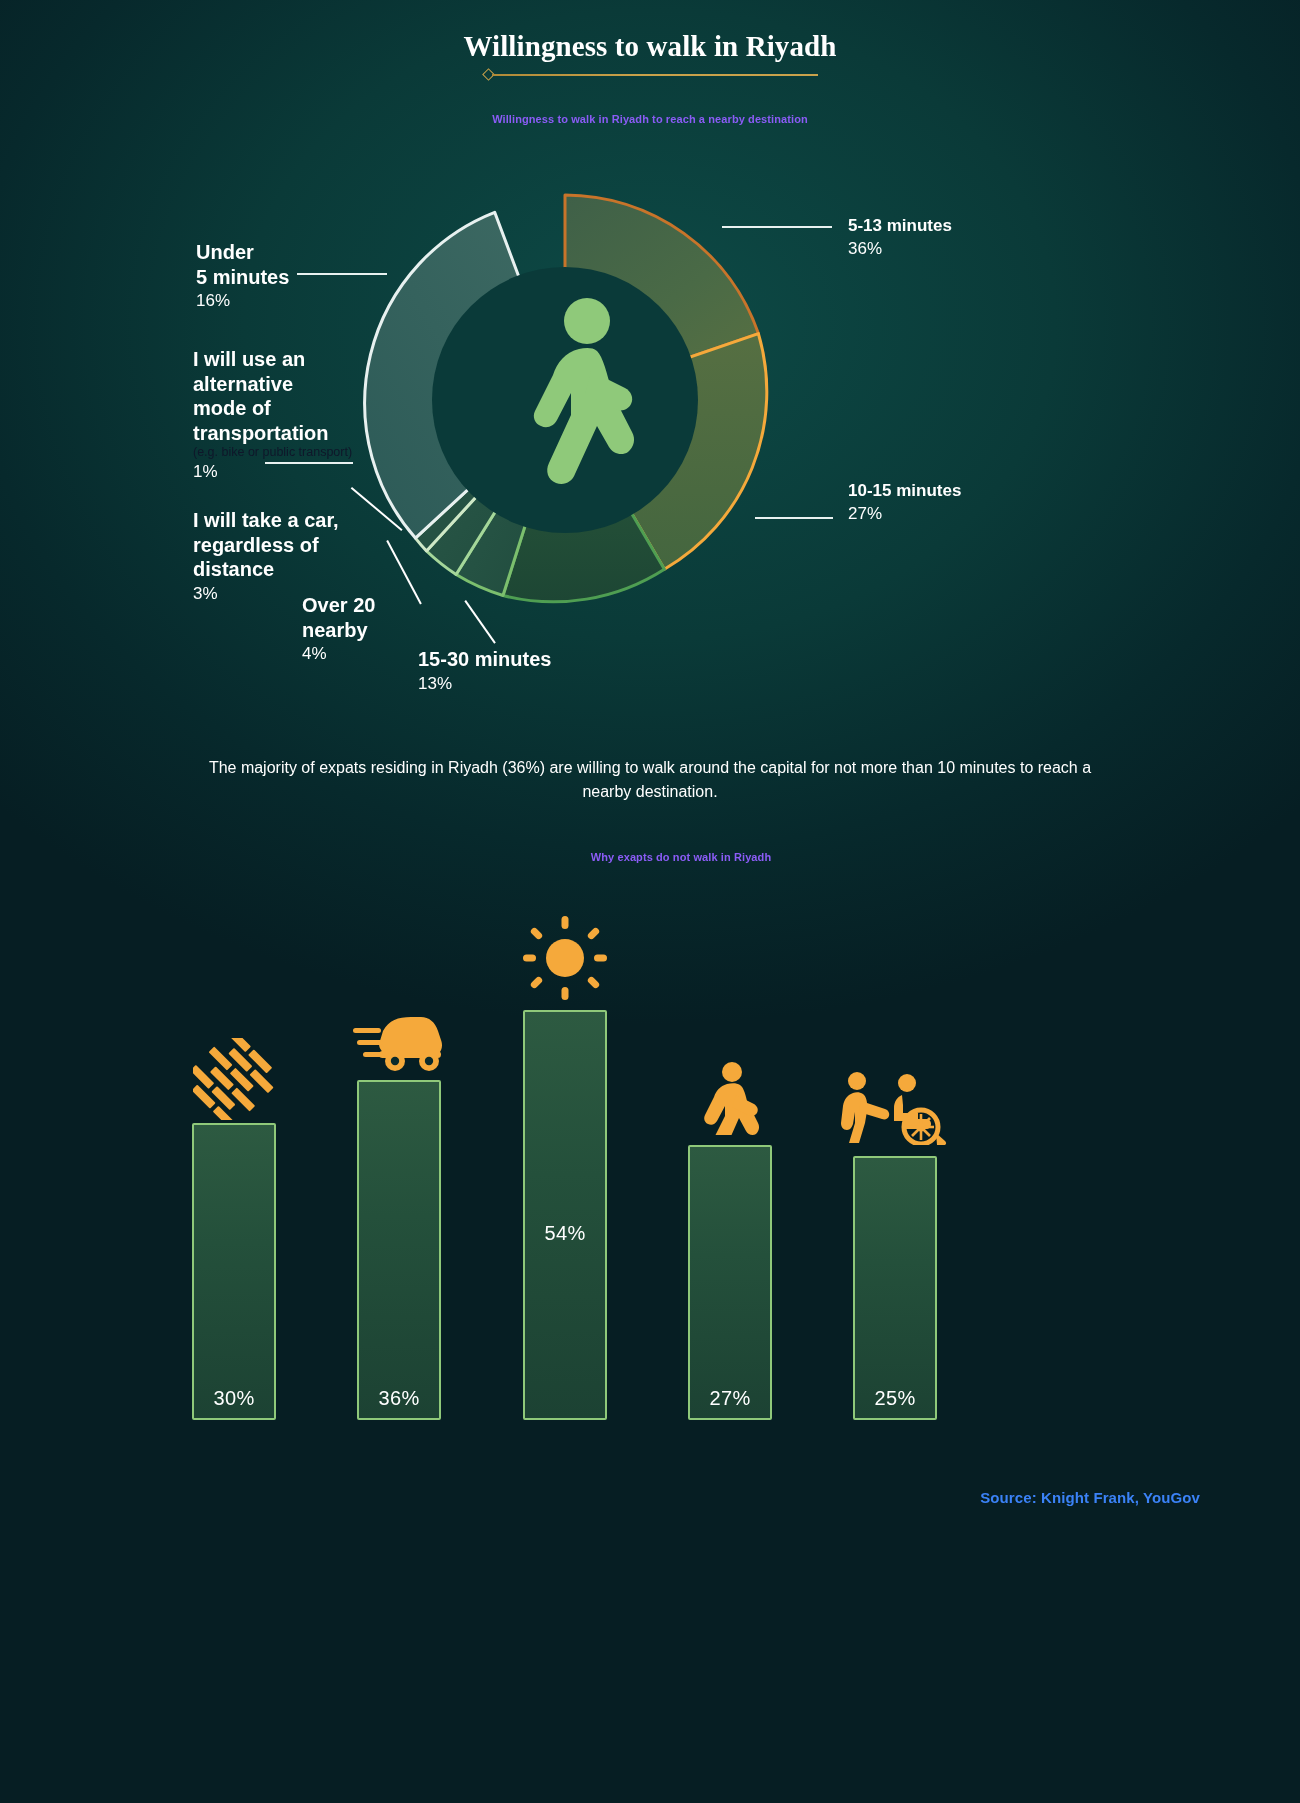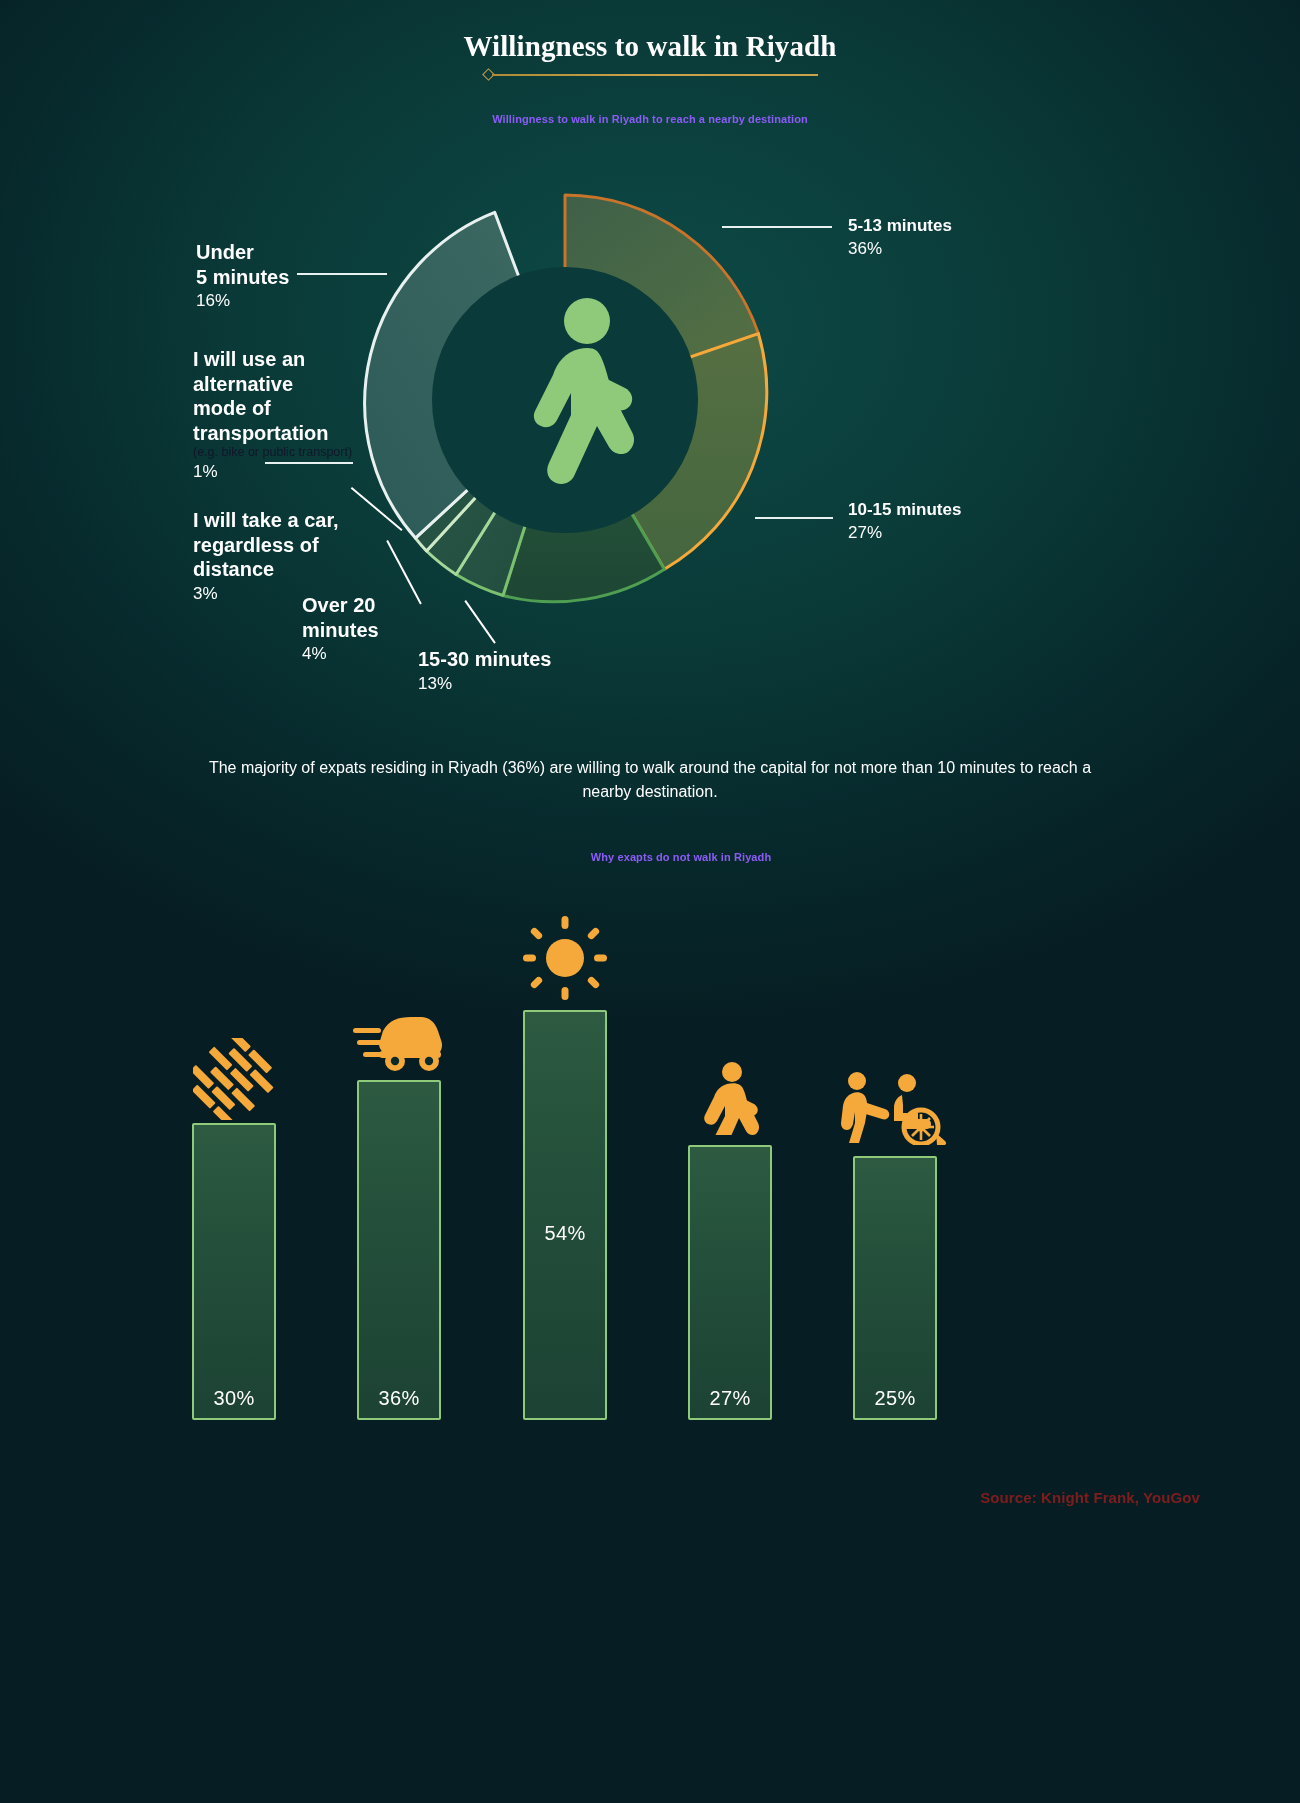--- a/index.html
+++ b/index.html
@@ -47,21 +47,21 @@
   .lbl .v{font-size:17px;font-weight:400;line-height:1.35;color:#ffffff;margin-top:1px;}
   .lbl.right .t{font-size:17px;}
   .lbl.right .v{font-size:17px;}
 
   #l-u5{left:196px;top:240px;width:190px;}
   #l-alt{left:193px;top:347px;width:200px;}
   #l-car{left:193px;top:508px;width:200px;}
   #l-o20{left:302px;top:593px;width:170px;}
   #l-1520{left:418px;top:647px;width:200px;}
   #l-510{left:848px;top:216px;width:220px;}
-  #l-1015{left:848px;top:500px;width:220px;}
+  #l-1015{left:848px;top:481px;width:220px;}
 
   .leader{position:absolute;background:#e8f1f0;height:1.6px;}
   #ld-u5{left:297px;top:273px;width:90px;}
   #ld-alt{left:265px;top:462px;width:88px;}
   #ld-510{left:722px;top:226px;width:110px;}
   #ld-1015{left:755px;top:517px;width:78px;}
   .leader-d{position:absolute;height:1.6px;background:#ffffff;transform-origin:0 0;}
   #ld-car{left:352px;top:487px;width:66px;transform:rotate(40deg);}
   #ld-o20{left:388px;top:540px;width:72px;transform:rotate(62deg);}
   #ld-1520{left:466px;top:600px;width:52px;transform:rotate(55deg);}
@@ -79,21 +79,21 @@
   .bar-box{
     position:absolute;bottom:0;left:50%;transform:translateX(-50%);
     border:2.5px solid #8fc97a;border-radius:2px;
     background:linear-gradient(180deg,#2d5a41 0%,#24503b 40%,#1c4233 100%);
     display:flex;align-items:flex-end;justify-content:center;
   }
   .bar-val{font-size:20px;color:#ffffff;font-weight:400;padding-bottom:8px;letter-spacing:.3px;}
 
   .source{
     position:absolute;right:100px;top:1489px;
-    font-size:15px;font-weight:bold;color:#7f1d1d;letter-spacing:.1px;
+    font-size:15px;font-weight:bold;color:#3b82f6;letter-spacing:.1px;
   }
 </style>
 </head>
 <body>
 
 <div class="page">
 
   <div class="header">
     <div class="main-title">Willingness to walk in Riyadh</div>
     <div class="rule-wrap">
@@ -181,21 +181,21 @@
   <div class="lbl" id="l-car">
     <div class="t">I will take a car,</div>
     <div class="t">regardless of</div>
     <div class="t">distance</div>
     <div class="v">3%</div>
   </div>
 
   <div class="leader-d" id="ld-o20"></div>
   <div class="lbl" id="l-o20">
     <div class="t">Over 20</div>
-    <div class="t">minutes</div>
+    <div class="t">nearby</div>
     <div class="v">4%</div>
   </div>
 
   <div class="leader-d" id="ld-1520"></div>
   <div class="lbl" id="l-1520">
     <div class="t">15-30 minutes</div>
     <div class="v">13%</div>
   </div>
 
   <div class="leader" id="ld-510"></div>

